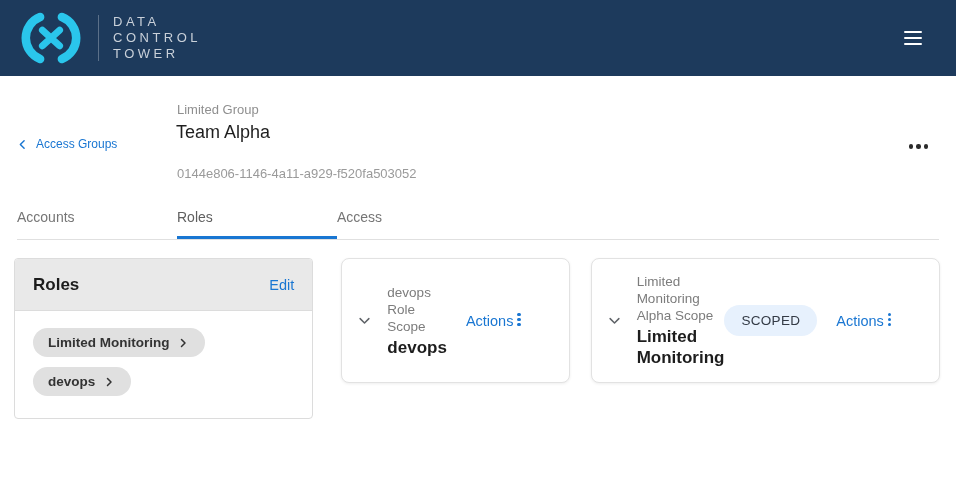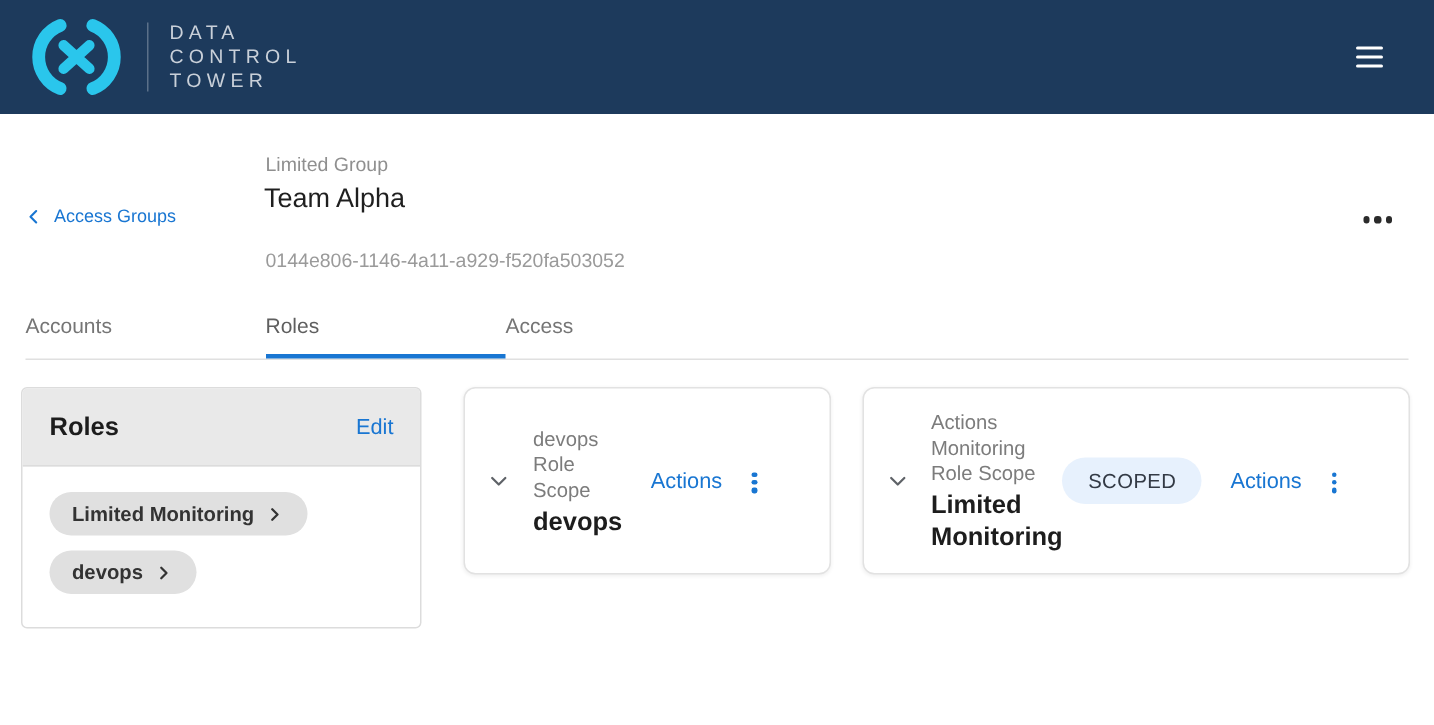--- a/index.html
+++ b/index.html
@@ -65,22 +65,22 @@
   .role-card{border:1px solid #e2e2e2;border-radius:8px;background:#fff;
     box-shadow:0 1px 3px rgba(0,0,0,.07);display:flex;align-items:center;
     padding:14px 48px 14px 11px;min-height:66px;}
   .expand-btn{background:none;border:none;cursor:pointer;padding:4px;margin-right:11px;
     display:flex;align-items:center;}
   .card-titles{display:flex;flex-direction:column;gap:2px;}
   .scope-label{font-size:13.5px;color:#7c7c7c;max-width:180px;line-height:17px;}
   .role-name{font-size:17px;font-weight:700;color:#1d1d1d;line-height:21px;}
   .badge{margin-left:auto;background:var(--badge-bg);border-radius:17px;padding:8px 17px;
     font-size:13.5px;color:#333a45;letter-spacing:.3px;}
-  .actions-btn{background:none;border:none;cursor:pointer;display:flex;align-items:flex-end;
-    gap:20px;color:var(--accent-blue);font-size:14.5px;margin-left:19px;font-family:inherit;}
+  .actions-btn{background:none;border:none;cursor:pointer;display:flex;align-items:flex-start;
+    gap:4px;color:var(--accent-blue);font-size:14.5px;margin-left:19px;font-family:inherit;}
   .vdots{display:flex;flex-direction:column;gap:2.2px;}
   .vdots i{width:3.2px;height:3.2px;border-radius:50%;background:var(--accent-blue);display:block;}
 </style>
 </head>
 <body>
 
 <header class="app-header">
   <svg class="logo-mark" width="78" height="56" viewBox="0 0 100 72" aria-hidden="true">
     <path d="M36 9 A29 29 0 0 0 36 63" fill="none" stroke="#2ac6ec" stroke-width="11" stroke-linecap="round"></path>
     <path d="M64 9 A29 29 0 0 1 64 63" fill="none" stroke="#2ac6ec" stroke-width="11" stroke-linecap="round"></path>
@@ -170,21 +170,21 @@
       </button>
     </article>
 
     <article class="role-card">
       <button class="expand-btn" aria-label="expand">
         <svg width="15" height="15" viewBox="0 0 24 24">
           <polyline points="5 9 12 16 19 9" fill="none" stroke="#5f6368" stroke-width="2.4" stroke-linecap="round" stroke-linejoin="round"></polyline>
         </svg>
       </button>
       <div class="card-titles">
-        <span class="scope-label">Actions Monitoring Role Scope</span>
+        <span class="scope-label">Limited Monitoring Alpha Scope</span>
         <span class="role-name">Limited Monitoring</span>
       </div>
       <span class="badge">SCOPED</span>
       <button class="actions-btn">
         <span>Actions</span>
         <span class="vdots">
             <i></i>
             <i></i>
             <i></i>
           </span>

